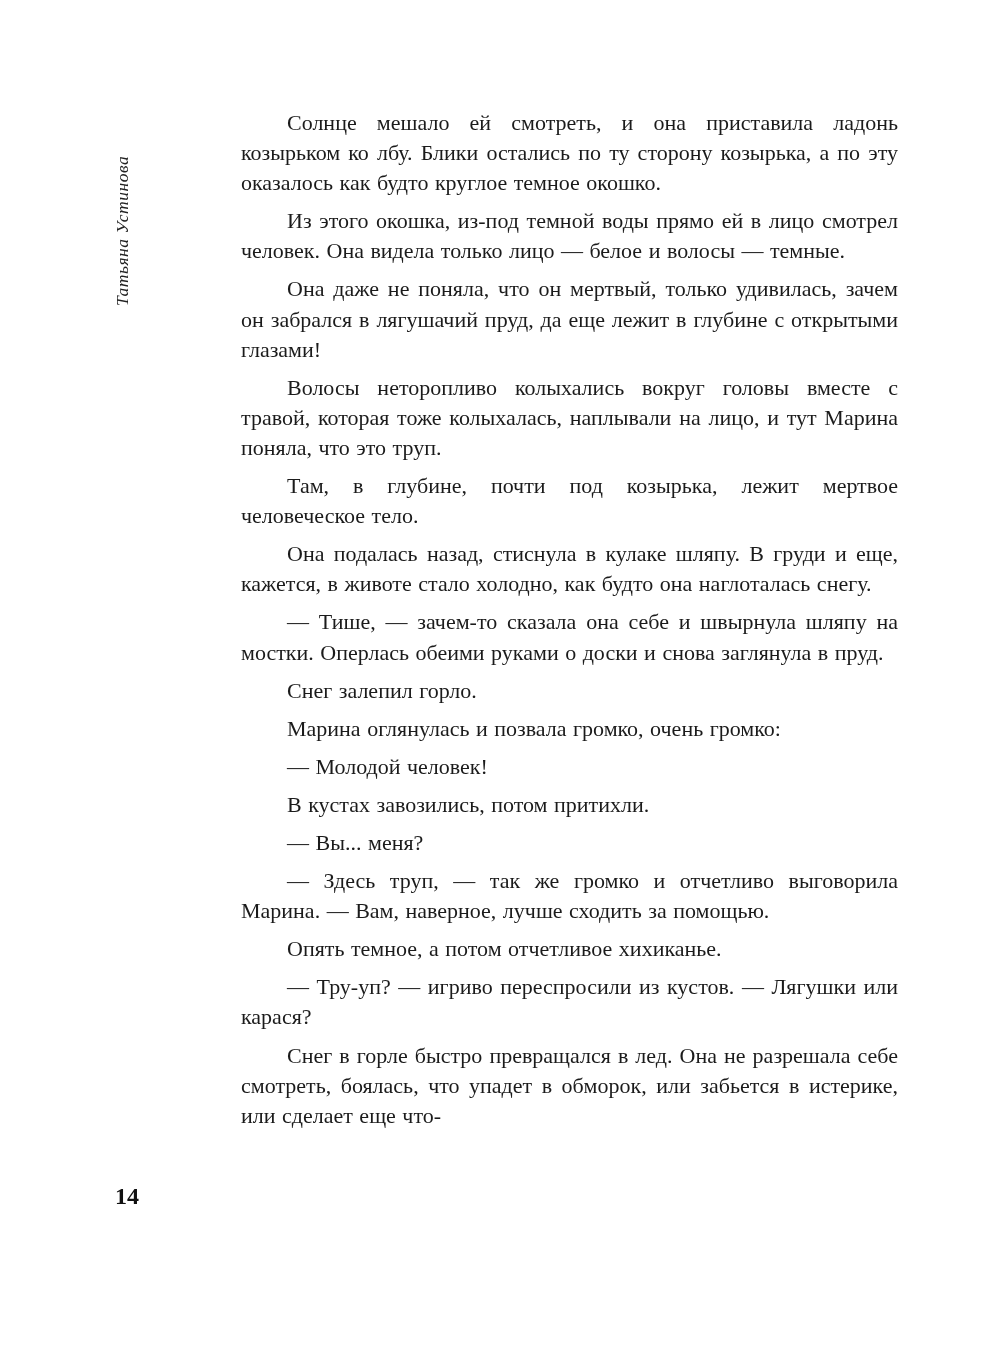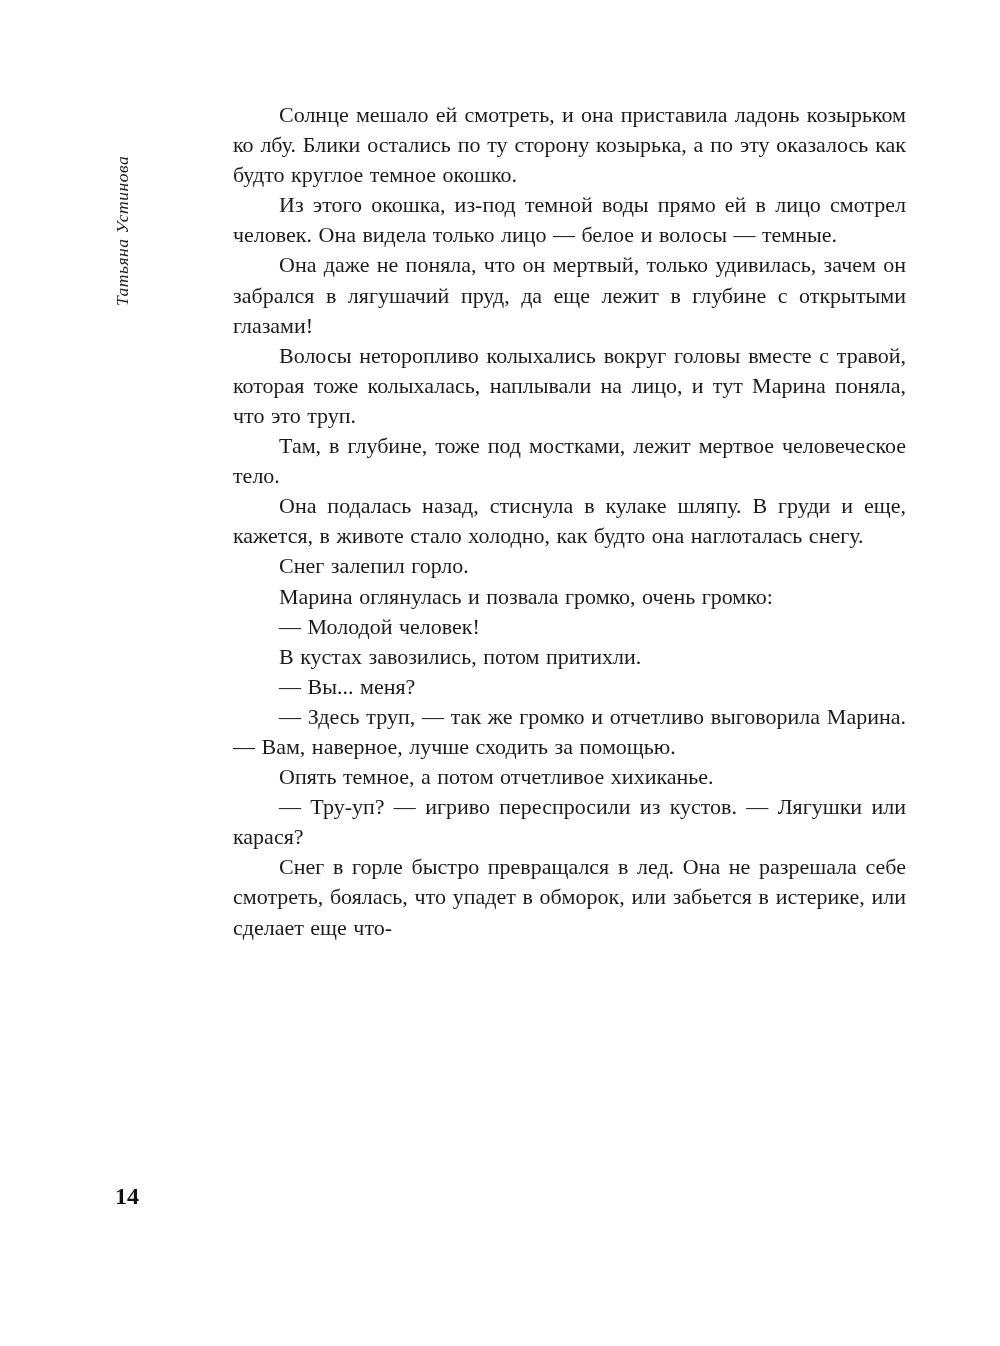--- a/index.html
+++ b/index.html
@@ -37,21 +37,21 @@
     font-weight: bold;
     color: #111111;
   }
   .text-block {
     position: absolute;
     top: 100px;
     left: 233px;
     width: 673px;
   }
   .text-block p {
-    margin: 0;
+    margin: 8px;
     font-size: 22px;
     line-height: 30.1px;
     text-align: justify;
     text-indent: 46px;
     word-spacing: 1px;
     color: #1b1b1b;
   }
 </style>
 </head>
 <body>
@@ -60,22 +60,23 @@
 
   <div class="author-sidebar">Татьяна Устинова</div>
 
   <div class="page-number">14</div>
 
   <div class="text-block" id="paragraphs">
       <p>Солнце мешало ей смотреть, и она приставила ладонь козырьком ко лбу. Блики остались по ту сторону козырька, а по эту оказалось как будто круглое темное окошко.</p>
       <p>Из этого окошка, из-под темной воды прямо ей в лицо смотрел человек. Она видела только лицо — белое и волосы — темные.</p>
       <p>Она даже не поняла, что он мертвый, только удивилась, зачем он забрался в лягушачий пруд, да еще лежит в глубине с открытыми глазами!</p>
       <p>Волосы неторопливо колыхались вокруг головы вместе с травой, которая тоже колыхалась, наплывали на лицо, и тут Марина поняла, что это труп.</p>
-      <p>Там, в глубине, тоже под мостками, лежит мертвое человеческое тело.</p>
+      <p>Там, в глубине, почти под козырька, лежит мертвое человеческое тело.</p>
       <p>Она подалась назад, стиснула в кулаке шляпу. В груди и еще, кажется, в животе стало холодно, как будто она наглоталась снегу.</p>
+      <p>— Тише, — зачем-то сказала она себе и швырнула шляпу на мостки. Оперлась обеими руками о доски и снова заглянула в пруд.</p>
       <p>Снег залепил горло.</p>
       <p>Марина оглянулась и позвала громко, очень громко:</p>
       <p>— Молодой человек!</p>
       <p>В кустах завозились, потом притихли.</p>
       <p>— Вы... меня?</p>
       <p>— Здесь труп, — так же громко и отчетливо выговорила Марина. — Вам, наверное, лучше сходить за помощью.</p>
       <p>Опять темное, а потом отчетливое хихиканье.</p>
       <p>— Тру-уп? — игриво переспросили из кустов. — Лягушки или карася?</p>
       <p>Снег в горле быстро превращался в лед. Она не разрешала себе смотреть, боялась, что упадет в обморок, или забьется в истерике, или сделает еще что-</p>
     </div>

